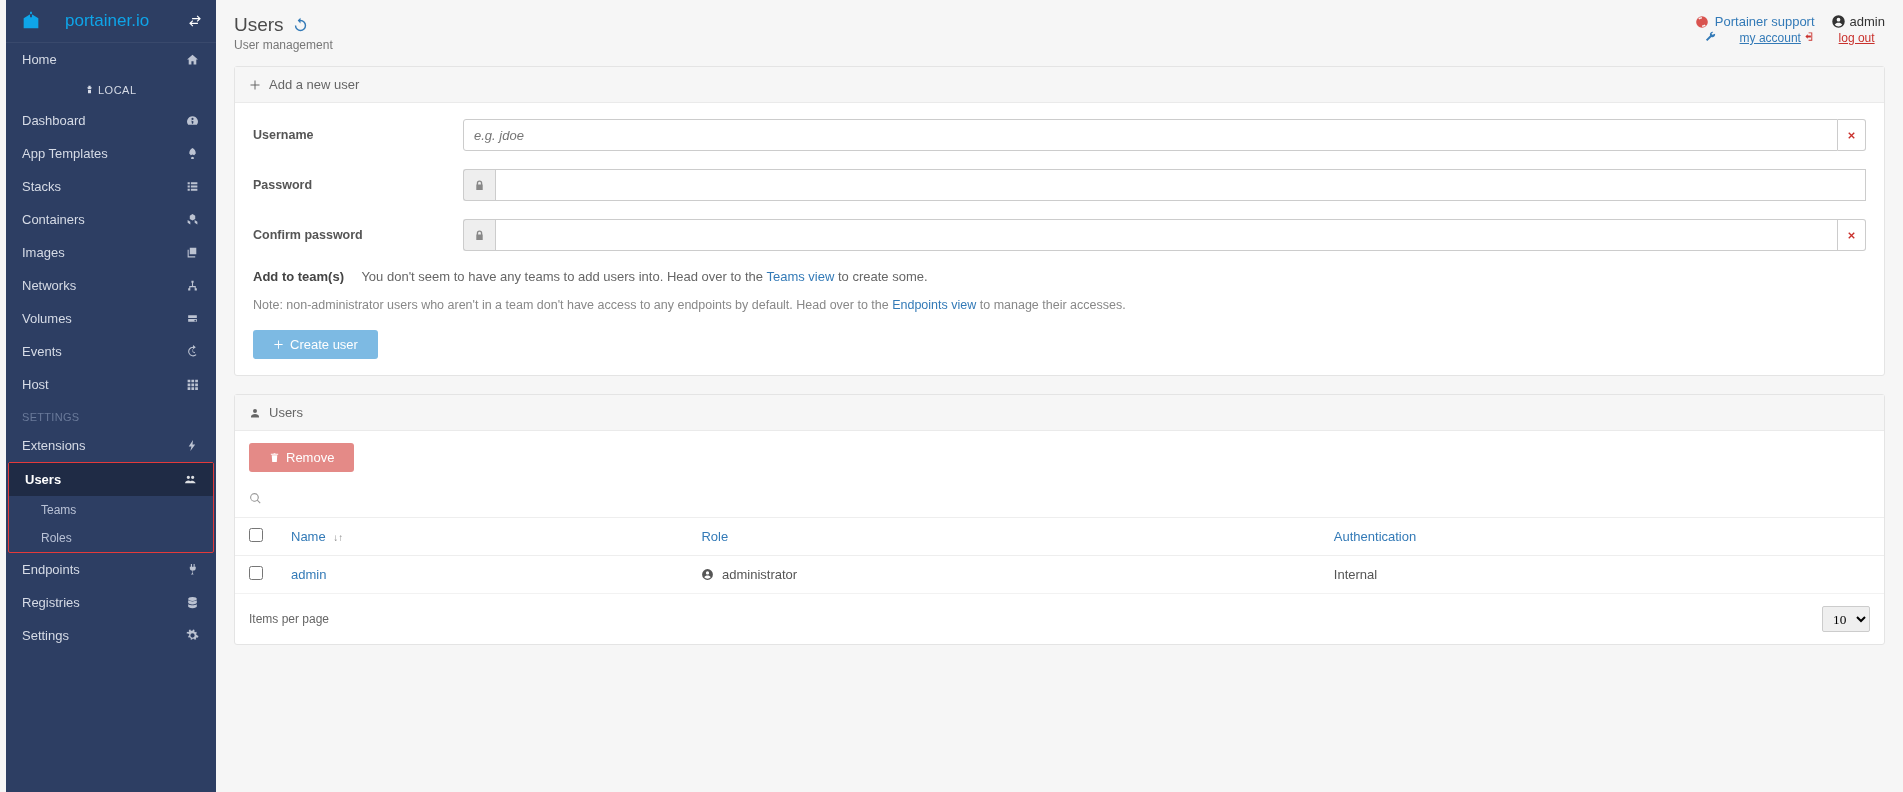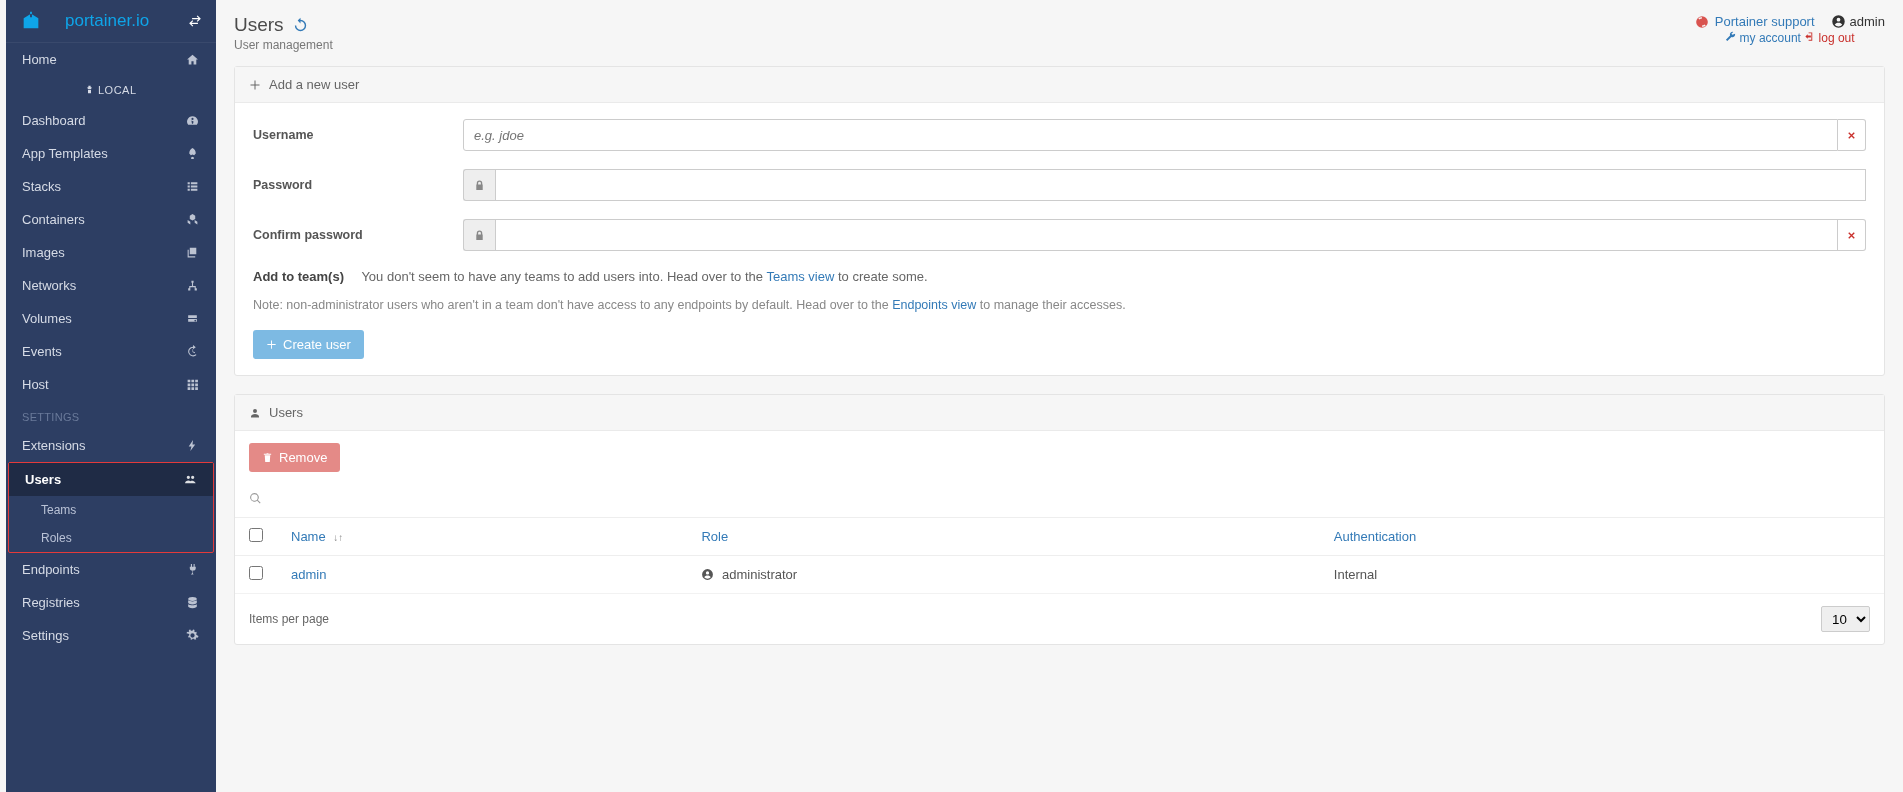--- a/index.html
+++ b/index.html
@@ -27,21 +27,21 @@
 .page-head { display: flex; justify-content: space-between; align-items: flex-start; margin-bottom: 14px; }
 .page-title-row { display: flex; align-items: center; gap: 8px; }
 .page-title { font-size: 19px; color: #4b4b4b; font-weight: 400; }
 .refresh-icon { color: #337ab7; cursor: pointer; }
 .page-sub { font-size: 12px; color: #777; margin-top: 2px; }
 .head-right { text-align: center; }
 .support-row { display: flex; align-items: center; gap: 6px; justify-content: flex-end; font-size: 13px; }
 .support-link { color: #337ab7; cursor: pointer; }
 .user-badge { display: inline-flex; align-items: center; gap: 4px; color: #333; margin-left: 10px; }
 .links-row { font-size: 12px; color: #337ab7; margin-top: 2px; }
-.links-row a { color: #337ab7; cursor: pointer; margin-left: 0; }
+.links-row a { color: #337ab7; text-decoration: underline; cursor: pointer; margin-left: 20px; }
 .logout-link { color: #c9302c !important; }
 .wrench { color: #337ab7; }
 .signout { color: #c9302c; }
 .life-ring { color: #d9534f; }
 
 
 .panel { background: #fff; border: 1px solid #e4e4e4; border-radius: 3px; margin-bottom: 18px; }
 .panel-head { background: #f6f6f6; padding: 10px 14px; border-bottom: 1px solid #eaeaea; color: #666; display: flex; align-items: center; gap: 8px; }
 .panel-body { padding: 16px 18px; }
 
@@ -56,35 +56,35 @@
 
 .toggle { width: 42px; height: 22px; border: 1px solid #ccc; border-radius: 20px; background: #fff; position: relative; cursor: pointer; }
 .toggle::after { content: ""; position: absolute; left: 1px; top: 1px; width: 18px; height: 18px; background: #fff; border: 1px solid #ccc; border-radius: 50%; }
 .help-icon { display: inline-flex; width: 15px; height: 15px; border-radius: 50%; background: #337ab7; color: #fff; align-items: center; justify-content: center; font-size: 10px; font-weight: 700; margin-left: 6px; }
 
 .info-row { font-size: 13px; color: #666; margin-bottom: 14px; }
 .info-row b { color: #444; font-weight: 600; margin-right: 14px; }
 .link { color: #337ab7; cursor: pointer; }
 .note { font-size: 12.5px; color: #888; margin-bottom: 18px; }
 
-.btn { display: inline-flex; align-items: center; gap: 6px; padding: 7px 13px; border-radius: 3px; font-size: 13px; border: none; cursor: pointer; color: #fff; }
+.btn { display: inline-flex; align-items: center; gap: 6px; padding: 7px 20px; border-radius: 3px; font-size: 13px; border: none; cursor: pointer; color: #fff; }
 .btn-primary { background: #6fb3e0; opacity: 0.9; }
 .btn-danger { background: #e48a87; }
 
 
 .toolbar { padding: 12px 14px; }
 .search-row { padding: 8px 14px 12px; display: flex; align-items: center; gap: 8px; color: #999; }
 .search-row input { border: none; outline: none; font-size: 13px; flex: 1; height: 24px; }
 .table { width: 100%; border-collapse: collapse; }
 .table th { text-align: left; font-weight: 400; color: #337ab7; font-size: 13px; padding: 10px 14px; border-top: 1px solid #eee; border-bottom: 1px solid #eee; cursor: pointer; }
 .table td { padding: 10px 14px; font-size: 13px; color: #555; border-bottom: 1px solid #f2f2f2; }
 .chk { width: 14px; height: 14px; }
 .sort-icon { font-size: 10px; color: #888; margin-left: 4px; }
 .pager { display: flex; justify-content: space-between; align-items: center; gap: 10px; padding: 12px 14px; color: #666; font-size: 12px; }
-.pager select { height: 26px; border: 1px solid #ccc; border-radius: 2px; padding: 0 6px; }
+.pager select { height: 26px; border: 1px solid #ccc; border-radius: 2px; padding: 0 6px; font-family: Liberation Serif, serif; }
 
 svg { display: block; }
 </style>
 </head>
 <body>
 
 <div class="app">
 
   <aside class="sidebar">
     <div class="sidebar-header">

